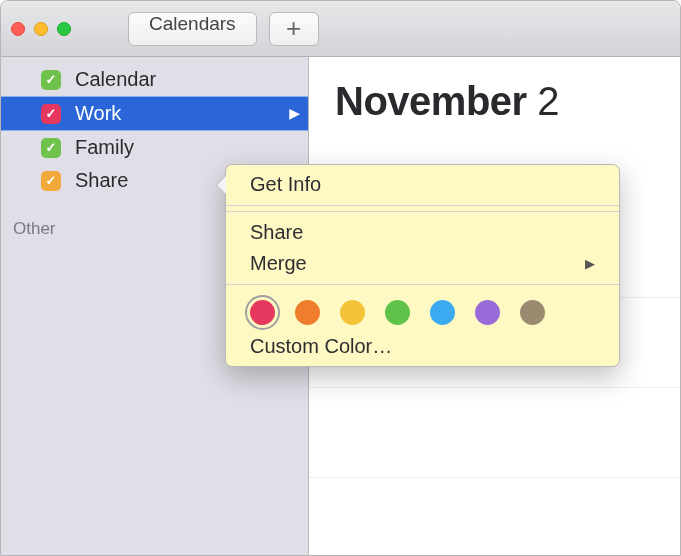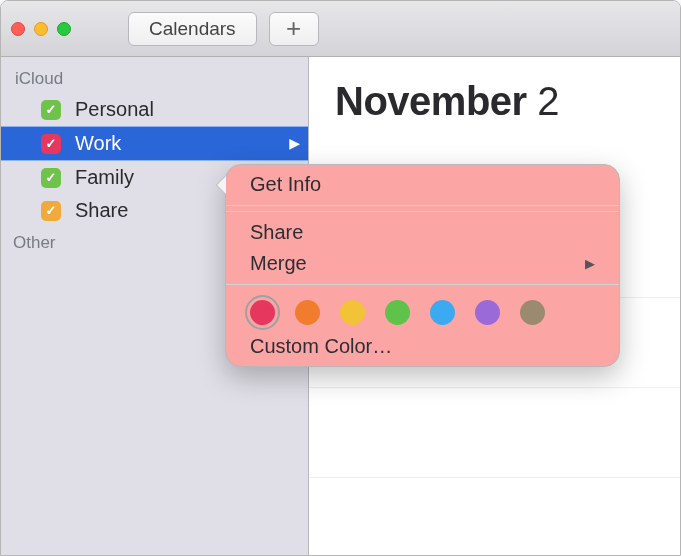--- a/index.html
+++ b/index.html
@@ -42,21 +42,20 @@
     .tl-close { background: #ff5f57; border: 0.5px solid #e8443e; }
     .tl-min   { background: #febc2e; border: 0.5px solid #e09e1d; }
     .tl-max   { background: #28c840; border: 0.5px solid #17a82e; }
 
     .toolbar-btn {
       height: 34px;
       border: 1px solid #b8b7bc;
       border-radius: 6px;
       background: linear-gradient(#fbfbfb, #efefef);
       display: flex;
-      align-items: center;
       justify-content: center;
       font-size: 18px;
       color: #555;
       padding: 0 18px;
     }
     .calendars-btn {
       margin-left: 45px;
       font-size: 19px;
       color: #444;
       padding: 0 20px;
@@ -148,23 +147,23 @@
       left: 0; right: 0;
       border-top: 1px solid #eee;
     }
 
     
     .context-menu {
       position: absolute;
       top: 163px;
       left: 224px;
       width: 395px;
-      background: #fca5a5;
+      background: #fef9c3;
       border: 1px solid #b8b7bc;
-      border-radius: 16px;
+      border-radius: 7px;
       box-shadow: 0 10px 28px rgba(0,0,0,0.25);
       padding: 4px 0;
       z-index: 100;
     }
     .context-menu::before {
       content: "";
       position: absolute;
       top: 11px;
       left: -9px;
       width: 0; height: 0;
@@ -220,27 +219,26 @@
       <span>Calendars</span>
     </div>
     <div class="toolbar-btn add-btn">
       <span>+</span>
     </div>
   </div>
 
   <div class="main">
 
     <div class="sidebar">
-      <div class="sidebar-header">iCloud</div>
 
       <div class="cal-item">
         <span class="checkbox" style="background:#6fc24a">
           <span class="checkmark">✓</span>
         </span>
-        <span>Personal</span>
+        <span>Calendar</span>
       </div>
 
       <div class="cal-item selected">
         <span class="checkbox" style="background:#e6385e">
           <span class="checkmark">✓</span>
         </span>
         <span>Work</span>
         <span class="cal-share-caret">▶</span>
       </div>
 
@@ -251,21 +249,21 @@
         <span>Family</span>
       </div>
 
       <div class="cal-item">
         <span class="checkbox" style="background:#f0a93a">
           <span class="checkmark">✓</span>
         </span>
         <span>Share</span>
       </div>
 
-      <div class="sidebar-header" style="padding-left:12px;">Other</div>
+      <div class="sidebar-header" style="margin-top:16px;padding-left:12px;">Other</div>
     </div>
 
     <div class="content">
       <div class="month-title">
         <span class="bold">November</span>
         <span class="light">2</span>
       </div>
       <div class="calendar-grid">
         <div class="hour-line" style="top:80px;"></div>
         <div class="hour-line" style="top:170px;"></div>

